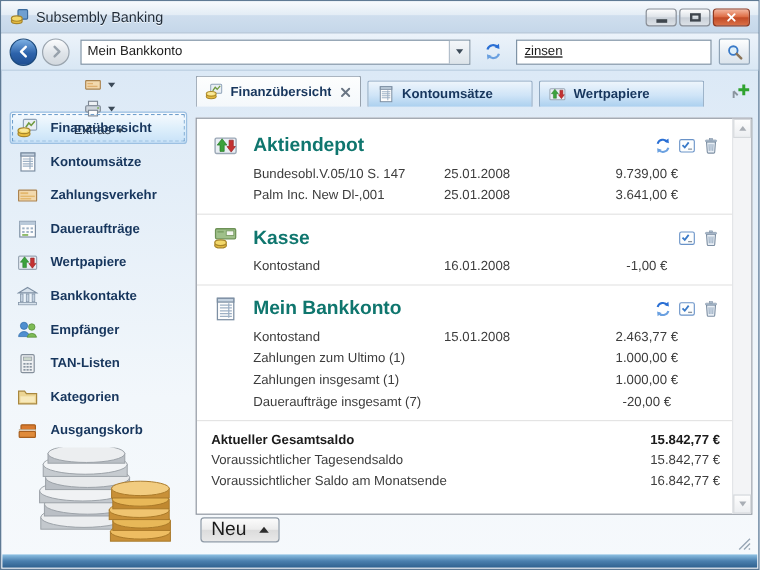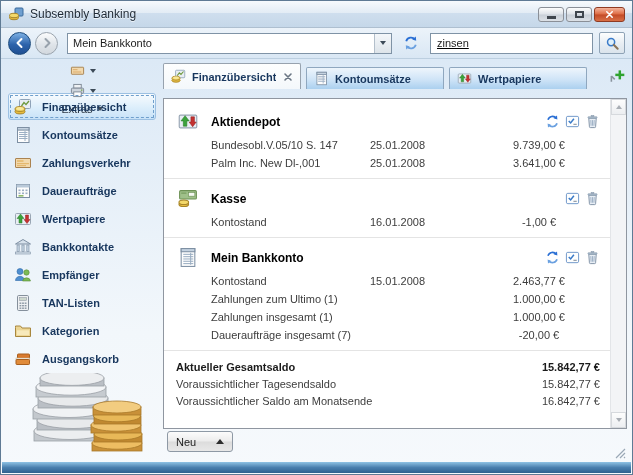--- a/index.html
+++ b/index.html
@@ -64,33 +64,33 @@
   
   .panel{position:absolute;left:0;right:0;top:38px;bottom:32px;background:#fff;border:1px solid #8f96a0;display:flex;}
   .panel-content{flex:1;padding-top:3px;overflow:hidden;}
   .scrollbar{width:16px;background:#f3f4f6;border-left:1px solid #e3e5e8;display:flex;flex-direction:column;justify-content:space-between;align-items:center;}
   .sb-btn{width:15px;height:16px;border:1px solid #d6d9dd;background:linear-gradient(#fdfdfd,#eceef1);display:flex;align-items:center;justify-content:center;padding:0;}
   .tri-up-s{width:0;height:0;border-left:3px solid transparent;border-right:3px solid transparent;border-bottom:4px solid #a9aeb5;}
   .tri-down-s{width:0;height:0;border-left:3px solid transparent;border-right:3px solid transparent;border-top:4px solid #a9aeb5;}
   .section{padding:9px 10px 7px 12px;border-bottom:1px solid #e4e4e4;}
   .section-header{display:flex;align-items:center;gap:11px;margin-bottom:6px;}
   .section-icon{width:24px;height:21px;flex:none;}
-  .section-title{font-size:12px;font-weight:bold;color:#000000;flex:1;}
+  .section-title{font-size:16px;font-weight:bold;color:#0f766e;flex:1;}
   .actions{display:flex;gap:5px;align-items:center;}
   .action-btn{width:15px;height:15px;border:0;background:transparent;padding:0;}
   .rows{padding-left:35px;display:flex;flex-direction:column;gap:3px;}
   .row{display:grid;grid-template-columns:1fr 108px 122px;font-size:11px;color:#3d3d3d;line-height:15px;}
   .row-value{text-align:center;}
   .totals{padding:9px 10px 6px 12px;}
   .total-row{display:grid;grid-template-columns:1fr 150px;font-size:11px;color:#3d3d3d;line-height:15px;margin-bottom:2px;}
   .total-row.bold{font-weight:bold;color:#1b1b1b;}
   .total-value{text-align:right;}
   
   .neu-btn{position:absolute;left:4px;bottom:9px;width:66px;height:21px;border:1px solid #8e99a5;border-radius:3px;
-    background:linear-gradient(#fcfcfc,#ececec 48%,#dcdcdc 52%,#e8e8e8);font-size:11px;color:#1c1c1c;
+    background:linear-gradient(#fcfcfc,#ececec 48%,#dcdcdc 52%,#e8e8e8);font-size:16px;color:#1c1c1c;
     display:flex;align-items:center;justify-content:space-between;padding:0 8px;font-family:inherit;}
   .tri-up{width:0;height:0;border-left:4px solid transparent;border-right:4px solid transparent;border-bottom:5px solid #2d2d2d;}
   
   .statusbar{position:absolute;left:1px;right:1px;bottom:1px;height:11px;background:linear-gradient(#8fc2e4,#4a7fae 50%,#2f618f);}
   .grip{position:absolute;right:6px;bottom:15px;width:11px;height:11px;}
 </style>
 </head>
 <body>
 
 <div class="window">

